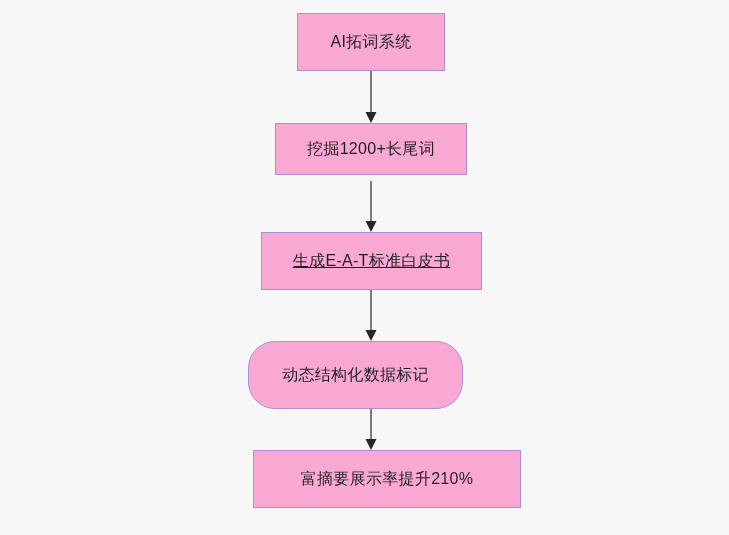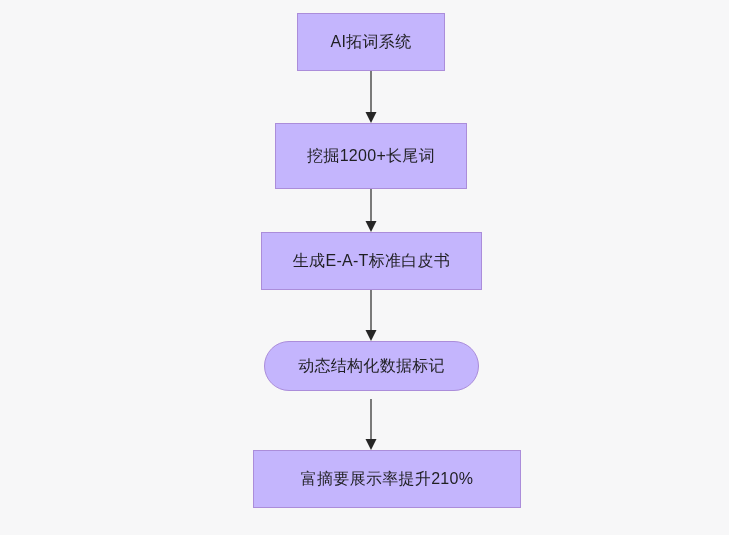--- a/index.html
+++ b/index.html
@@ -16,42 +16,42 @@
 
   #flowchart-canvas {
     position: relative;
     width: 729px;
     height: 535px;
   }
 
   .flow-node {
     position: absolute;
     box-sizing: border-box;
-    background: #c4b5fd;
+    background: #f9a8d4;
     border: 1px solid #ab8dda;
     display: flex;
     align-items: center;
     justify-content: center;
     color: #1f1f22;
     font-size: 16px;
     letter-spacing: 0.3px;
     white-space: nowrap;
     line-height: 1;
   }
 
   .flow-node .node-label {
     display: block;
     padding: 0 10px;
   }
 
   
   #node-1 { left: 297px; top: 13px;  width: 148px; height: 58px; }
-  #node-2 { left: 275px; top: 123px; width: 192px; height: 66px; }
-  #node-3 { left: 261px; top: 232px; width: 221px; height: 58px; }
-  #node-4 { left: 264px; top: 341px; width: 215px; height: 50px; border-radius: 27px; }
+  #node-2 { left: 275px; top: 123px; width: 192px; height: 52px; }
+  #node-3 { left: 261px; top: 232px; width: 221px; height: 58px; text-decoration: underline; }
+  #node-4 { left: 248px; top: 341px; width: 215px; height: 68px; border-radius: 27px; }
   #node-5 { left: 253px; top: 450px; width: 268px; height: 58px; }
 
   .flow-edge {
     position: absolute;
     left: 0;
     top: 0;
     width: 729px;
     height: 535px;
     pointer-events: none;
     overflow: visible;

